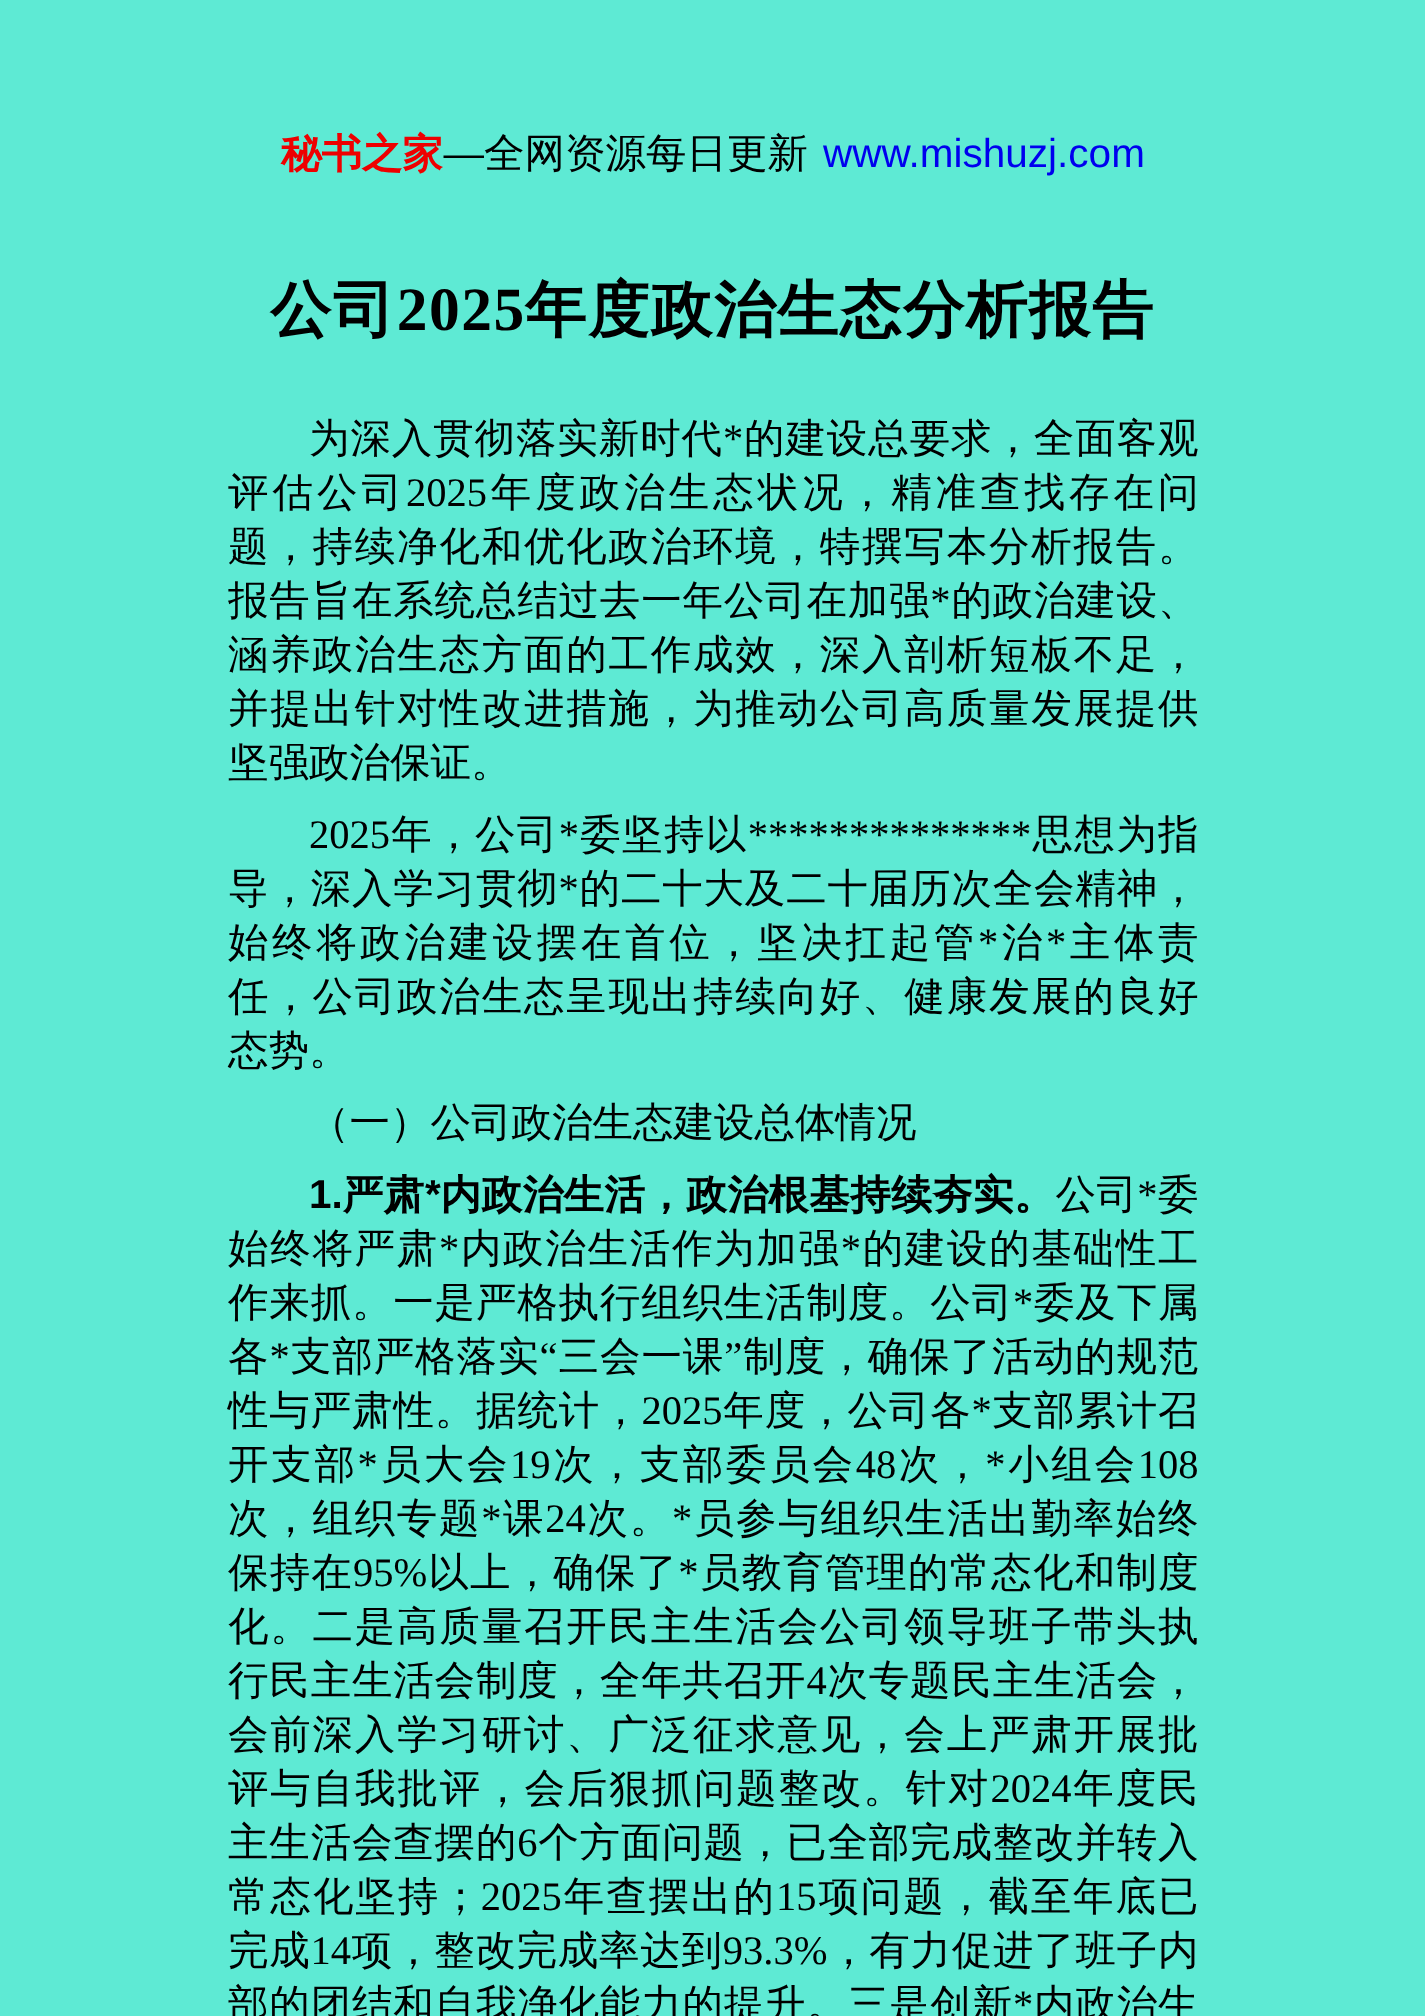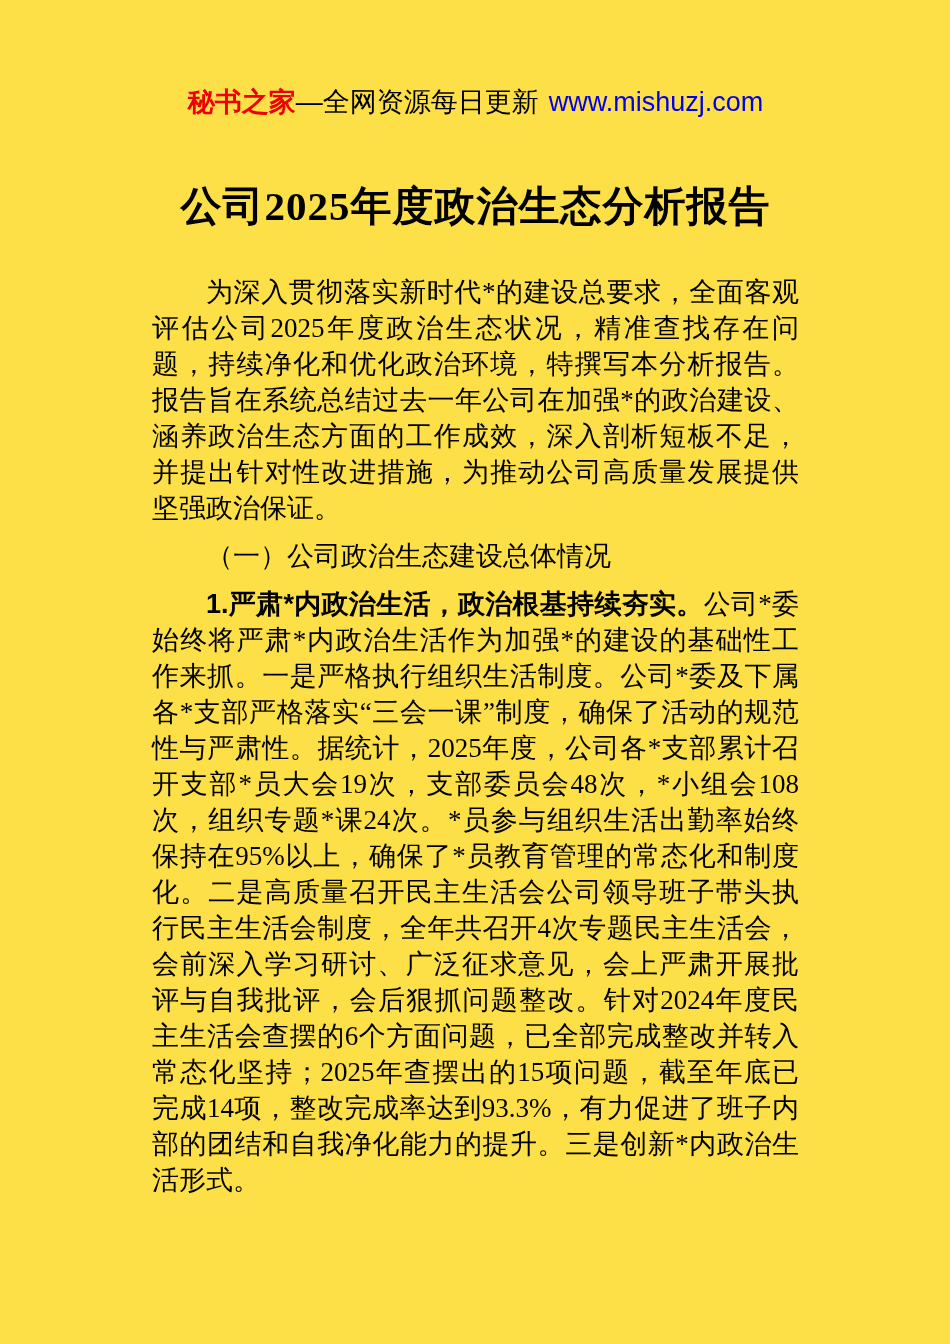--- a/index.html
+++ b/index.html
@@ -12,21 +12,21 @@
     height: 1344px;
     font-family: "Liberation Serif", "DejaVu Serif", serif;
     color: #000000;
     overflow: hidden;
   }
   .page {
     box-sizing: border-box;
     width: 950px;
     height: 1344px;
     padding: 86px 139px 0 140px;
-    background: #fde047;
+    background: #5eead4;
   }
   
   .site-header {
     text-align: center;
     font-family: "Liberation Sans", "DejaVu Sans", sans-serif;
     font-size: 27px;
     line-height: 32px;
     white-space: nowrap;
   }
   .site-name {
@@ -74,20 +74,21 @@
     <span class="site-name" style="color: rgb(238, 0, 0);">秘书之家</span><span class="site-tagline">—全网资源每日更新</span><a class="site-url" style="color: rgb(0, 0, 238);">www.mishuzj.com</a>
   </div>
 
   <h1 class="doc-title">公司2025年度政治生态分析报告</h1>
 
   <div class="doc-body">
 
     <p>为深入贯彻落实新时代*的建设总要求，全面客观评估公司2025年度政治生态状况，精准查找存在问题，持续净化和优化政治环境，特撰写本分析报告。报告旨在系统总结过去一年公司在加强*的政治建设、涵养政治生态方面的工作成效，深入剖析短板不足，并提出针对性改进措施，为推动公司高质量发展提供坚强政治保证。</p>
 
 
+    <p>2025年，公司*委坚持以**************思想为指导，深入学习贯彻*的二十大及二十届历次全会精神，始终将政治建设摆在首位，坚决扛起管*治*主体责任，公司政治生态呈现出持续向好、健康发展的良好态势。</p>
 
     <p>（一）公司政治生态建设总体情况</p>
 
     <p><span class="lead-bold">1.严肃*内政治生活，政治根基持续夯实。</span><span>公司*委始终将严肃*内政治生活作为加强*的建设的基础性工作来抓。一是严格执行组织生活制度。公司*委及下属各*支部严格落实“三会一课”制度，确保了活动的规范性与严肃性。据统计，2025年度，公司各*支部累计召开支部*员大会19次，支部委员会48次，*小组会108次，组织专题*课24次。*员参与组织生活出勤率始终保持在95%以上，确保了*员教育管理的常态化和制度化。二是高质量召开民主生活会公司领导班子带头执行民主生活会制度，全年共召开4次专题民主生活会，会前深入学习研讨、广泛征求意见，会上严肃开展批评与自我批评，会后狠抓问题整改。针对2024年度民主生活会查摆的6个方面问题，已全部完成整改并转入常态化坚持；2025年查摆出的15项问题，截至年底已完成14项，整改完成率达到93.3%，有力促进了班子内部的团结和自我净化能力的提升。三是创新*内政治生活形式。</span></p>
 
   </div>
 
 </div>
 
 </body></html>

